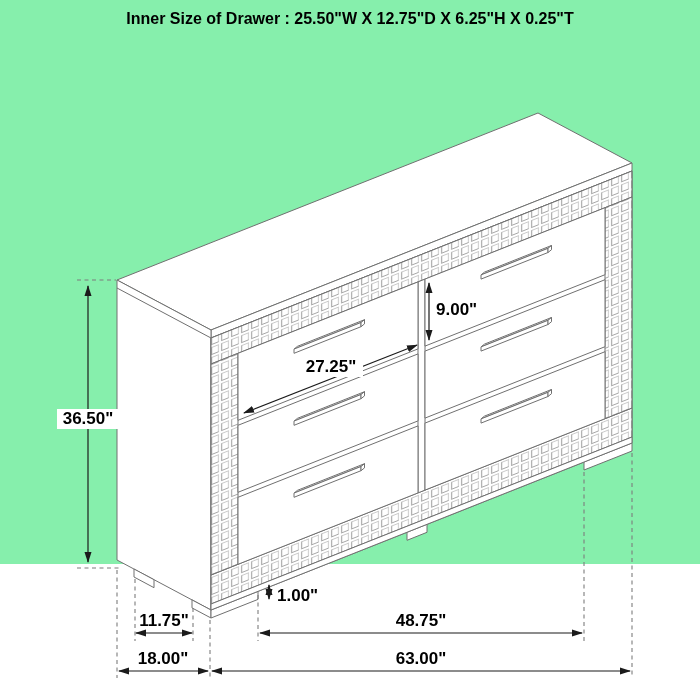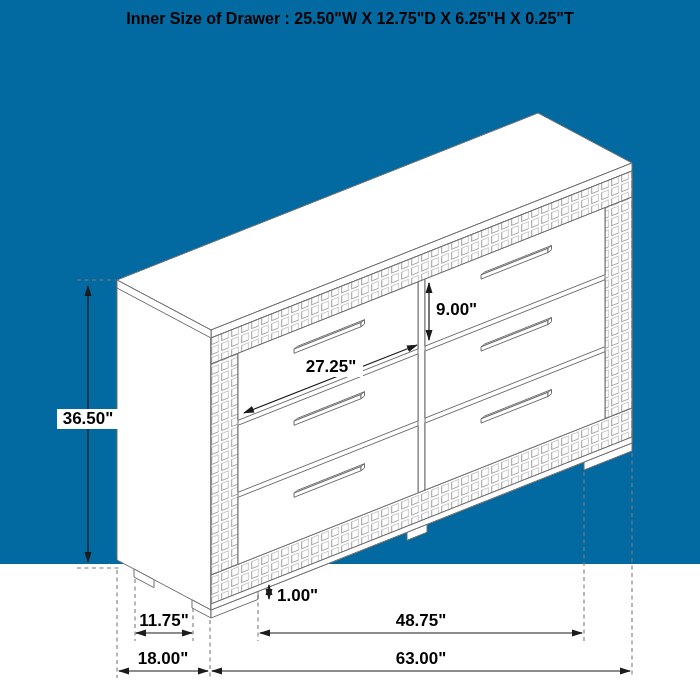--- a/index.html
+++ b/index.html
@@ -1,16 +1,16 @@
 <!DOCTYPE html>
 <html><head>
 <meta charset="utf-8">
 <style>
   html,body{margin:0;padding:0;background:#fff;width:700px;height:700px;overflow:hidden;}
-  .stage{position:relative;width:700px;height:564px;background:#0369a1;
+  .stage{position:relative;width:700px;height:564px;background:#86efac;
          font-family:"Liberation Sans",sans-serif;}
   .title{position:absolute;top:10px;left:0;width:700px;text-align:center;
          font-weight:bold;font-size:16px;color:#000;letter-spacing:0;}
   svg{position:absolute;top:0;left:0;}
   .face{fill:#ffffff;stroke:#707070;stroke-width:1;stroke-linejoin:round;}
   .faceTop{fill:#f4f4f4;stroke:#707070;stroke-width:1;stroke-linejoin:round;}
   .tex{fill:url(#texpat);stroke:#707070;stroke-width:1;stroke-linejoin:round;}
   .edge{stroke:#707070;stroke-width:1;fill:none;}
   .dash{stroke:#7d7d7d;stroke-width:1.1;stroke-dasharray:4 3.5;fill:none;}
   .dim{stroke:#1b1b1b;stroke-width:1.2;fill:none;}

